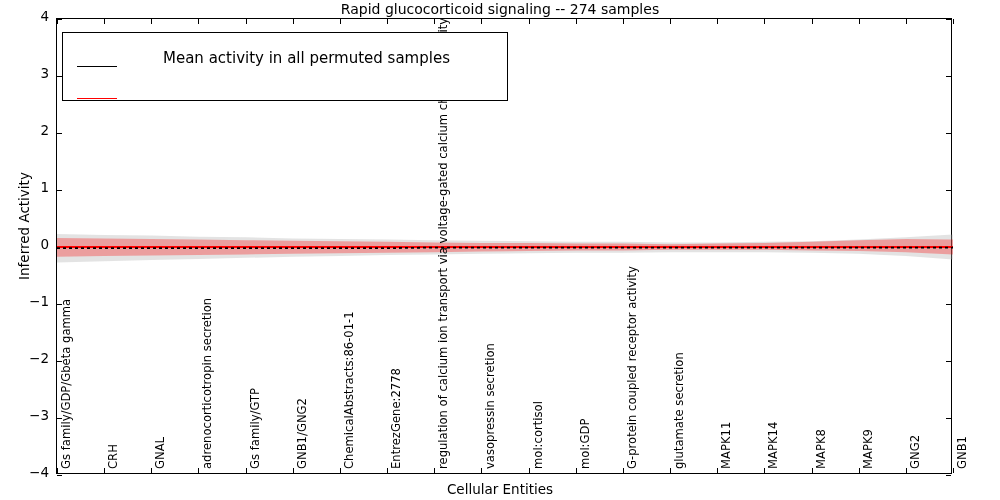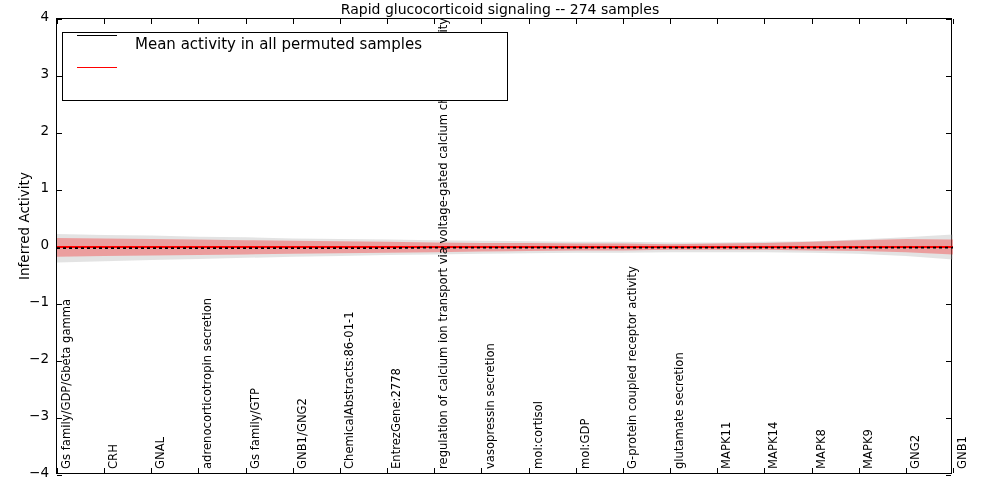--- a/index.html
+++ b/index.html
@@ -118,21 +118,22 @@
     border: 1.3px solid #000000;
     background: #ffffff;
     box-sizing: border-box;
     z-index: 20;
   }
   .legend-row {
     position: absolute;
     left: 0;
     height: 32px;
     display: flex;
-    align-items: flex-start;
+    align-items: flex-end;
+    gap: 28px;
   }
   .legend-row.r0 { top: 2px; }
   .legend-row.r1 { top: 34px; }
   .legend-swatch {
     width: 40px;
     height: 0;
     margin-left: 14px;
     margin-right: 18px;
     border-top-width: 1.6px;
     border-top-style: solid;
@@ -152,20 +153,21 @@
 </style>
 </head>
 <body>
 
 <div id="figure">
 
   <div class="chart-title">Rapid glucocorticoid signaling -- 274 samples</div>
 
   <div class="ylabel">Inferred Activity</div>
 
+  <div class="xlabel">Cellular Entities</div>
 
   <div class="plot-area">
     <svg id="data-svg" viewBox="0 0 896 456" preserveAspectRatio="none">
         <polygon points="0,214.89000000000001 47.1578947368421,216.03 94.3157894736842,216.6 141.4736842105263,217.73999999999998 188.6315789473684,218.31 235.78947368421052,219.45000000000002 282.9473684210526,220.01999999999998 330.10526315789474,220.59 377.2631578947368,221.16 424.4210526315789,221.73000000000002 471.57894736842104,222.29999999999998 518.7368421052631,222.87 565.8947368421052,222.87 613.0526315789474,223.44 660.2105263157895,223.44 707.3684210526316,222.87 754.5263157894736,222.29999999999998 801.6842105263158,220.59 848.8421052631578,218.31 896,215.45999999999998 896,240.54 848.8421052631578,237.12 801.6842105263158,234.84 754.5263157894736,233.7 707.3684210526316,233.13 660.2105263157895,233.13 613.0526315789474,233.13 565.8947368421052,233.7 518.7368421052631,233.7 471.57894736842104,234.27 424.4210526315789,234.84 377.2631578947368,235.41 330.10526315789474,235.98 282.9473684210526,237.12 235.78947368421052,237.69 188.6315789473684,238.83 141.4736842105263,239.97 94.3157894736842,241.11 47.1578947368421,242.25 0,243.39" fill="#b0b0b0" fill-opacity="0.35" stroke="none"></polygon>
         <polygon points="0,218.88 47.1578947368421,219.45000000000002 94.3157894736842,220.01999999999998 141.4736842105263,220.59 188.6315789473684,221.16 235.78947368421052,221.73000000000002 282.9473684210526,222.29999999999998 330.10526315789474,222.87 377.2631578947368,223.44 424.4210526315789,224.01000000000002 471.57894736842104,224.01000000000002 518.7368421052631,224.57999999999998 565.8947368421052,224.57999999999998 613.0526315789474,225.15 660.2105263157895,224.57999999999998 707.3684210526316,224.01000000000002 754.5263157894736,222.87 801.6842105263158,221.16 848.8421052631578,220.01999999999998 896,220.59 896,235.41 848.8421052631578,233.13 801.6842105263158,231.99 754.5263157894736,231.42 707.3684210526316,230.85 660.2105263157895,230.85 613.0526315789474,230.85 565.8947368421052,231.42 518.7368421052631,231.42 471.57894736842104,231.99 424.4210526315789,232.56 377.2631578947368,233.13 330.10526315789474,233.7 282.9473684210526,234.27 235.78947368421052,234.84 188.6315789473684,235.41 141.4736842105263,235.98 94.3157894736842,236.55 47.1578947368421,237.12 0,237.69" fill="#ff0000" fill-opacity="0.3" stroke="none"></polygon>
         <polyline points="0,228 47.1578947368421,228 94.3157894736842,228 141.4736842105263,228 188.6315789473684,228 235.78947368421052,228 282.9473684210526,228 330.10526315789474,228 377.2631578947368,228 424.4210526315789,228 471.57894736842104,228 518.7368421052631,228 565.8947368421052,228 613.0526315789474,228 660.2105263157895,228 707.3684210526316,228 754.5263157894736,228 801.6842105263158,228 848.8421052631578,228 896,228" fill="none" stroke="#ff0000" stroke-width="2"></polyline>
         <polyline points="0,229.14 47.1578947368421,229.14 94.3157894736842,229.14 141.4736842105263,229.14 188.6315789473684,229.14 235.78947368421052,229.14 282.9473684210526,229.14 330.10526315789474,229.14 377.2631578947368,228.57 424.4210526315789,228.57 471.57894736842104,228.57 518.7368421052631,228.57 565.8947368421052,228.57 613.0526315789474,228.57 660.2105263157895,228.57 707.3684210526316,228.57 754.5263157894736,228.57 801.6842105263158,228.57 848.8421052631578,228.57 896,228.57" fill="none" stroke="#000000" stroke-width="1.8" stroke-dasharray="3,3"></polyline>
       </svg>
     <div id="ytick-container">
         <div class="ytick-mark" style="top: 0px;"></div>

